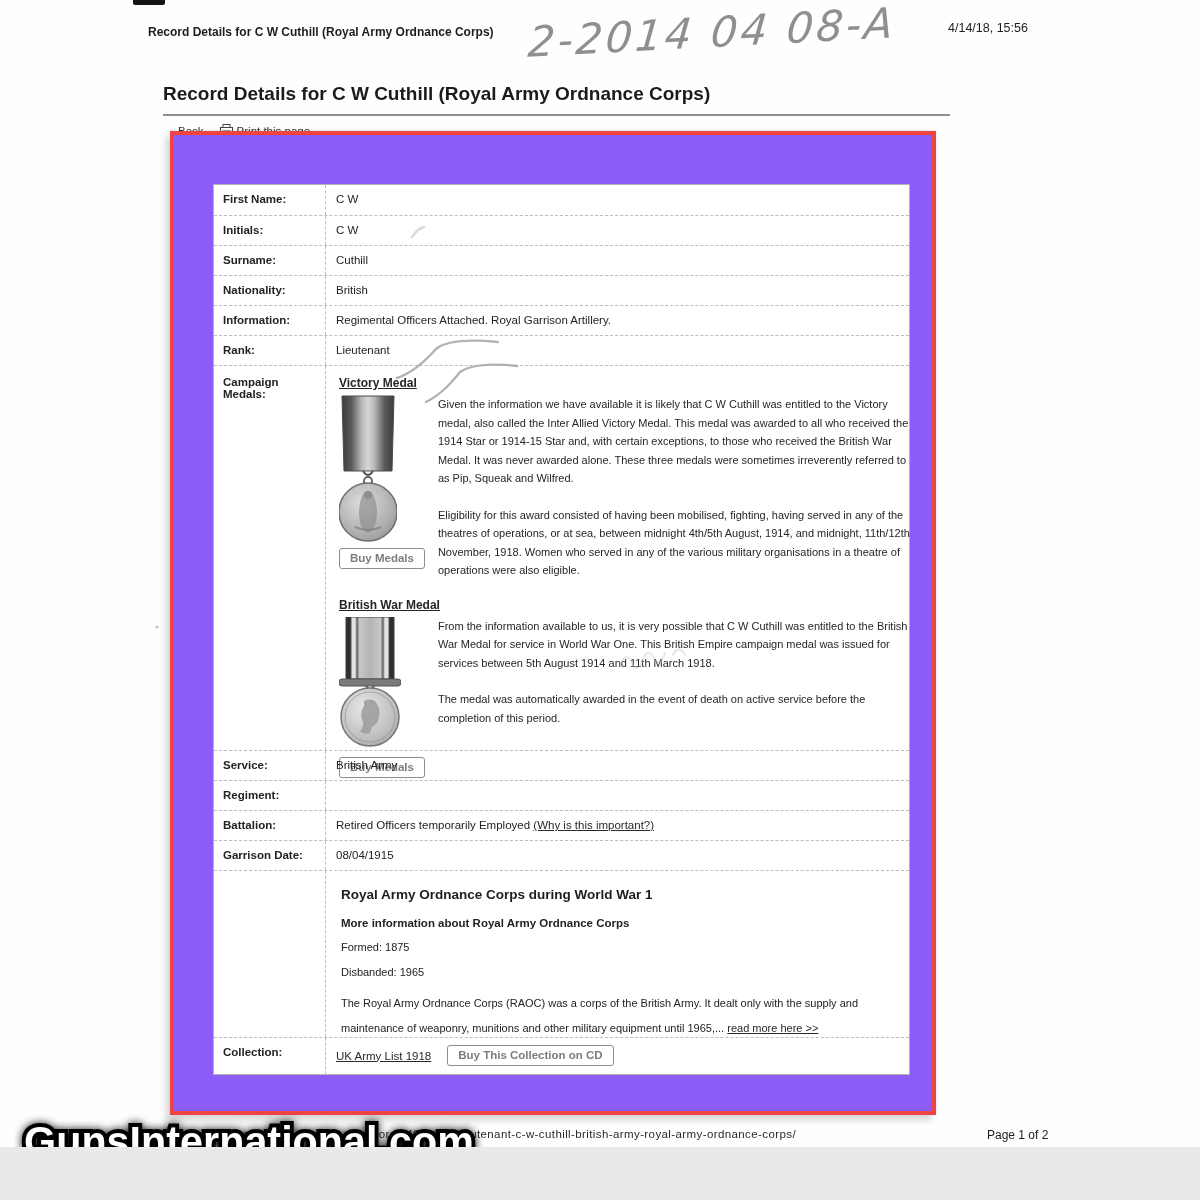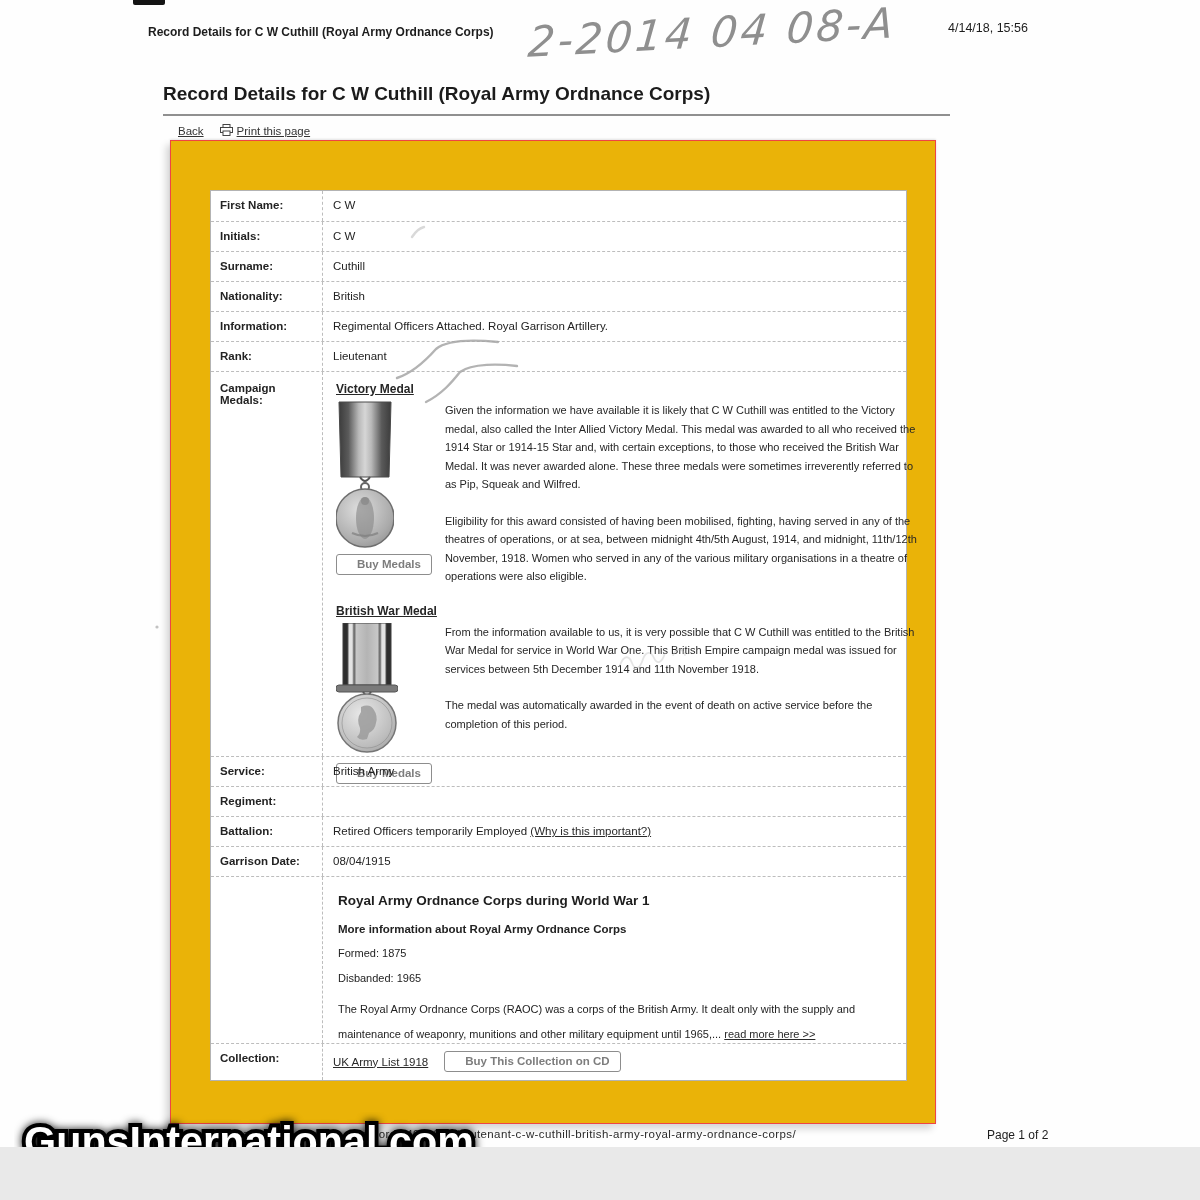--- a/index.html
+++ b/index.html
@@ -24,22 +24,22 @@
     position:absolute; left:163px; top:83px; width:787px;
     font-size:19px; font-weight:bold; color:#1b1b1b;
     padding-bottom:9px; border-bottom:2px solid #909090;
   }
   .links-row { position:absolute; left:178px; top:124px; display:flex; align-items:center; font-size:11.5px; }
   .links-row a { color:#333; text-decoration:underline; font-weight:500; }
   .back-link { margin-right:16px; }
   .printer-ic { margin-right:4px; display:inline-block; }
 
   .card {
-    position:absolute; left:170px; top:140px; width:766px; height:984px;
-    background:#eab308; border:1px solid #ef4444;
+    position:absolute; left:170px; top:131px; width:766px; height:984px;
+    background:#8b5cf6; border:4px solid #ef4444;
     box-shadow:-4px 5px 7px rgba(0,0,0,.16), 0 -1px 2px rgba(0,0,0,.10);
   }
   .rec-table { position:absolute; left:39px; top:49px; width:697px; border:1px solid #b3b3b3; background:#fff; }
   .row { display:flex; border-top:1px dashed #bdbdbd; }
   .row:first-child { border-top:none; }
   .lbl {
     width:112px; flex-shrink:0; padding:8px 6px 6px 9px; font-size:11.5px; font-weight:bold;
     border-right:1px dashed #bdbdbd; color:#232323;
   }
   .val { flex:1; padding:8px 10px 6px 10px; font-size:11.5px; color:#232323; }
@@ -54,21 +54,21 @@
 
   a.plain-link { color:#2a2a2a; text-decoration:underline; }
   .medal-heading { display:inline-block; font-size:12px; font-weight:bold; color:#262626; text-decoration:underline; margin-bottom:5px;text-align:right; }
   .medal-flex { display:flex; align-items:flex-start; }
   .medal-figcol { display:flex; flex-direction:column; align-items:flex-start; flex-shrink:0; }
   .medal-textcol { margin-left:13px; width:500px; font-size:11px; line-height:18.5px; color:#262626; }
   .medal-textcol p { margin:0 0 18px 0; }
   .medal-block + .medal-block { }
   .btn {
     display:inline-block; background:#fff; border:1px solid #8d8d8d; border-radius:3px;
-    color:#7d7d7d; font-weight:bold; font-size:11.5px; padding:3px 10px 4px 20px;
+    color:#7d7d7d; font-weight:bold; font-size:11.5px; padding:3px 10px 4px 10px;
     font-family:"Liberation Sans", sans-serif; cursor:pointer;
   }
   .buy-medals-1 { margin-top:3px; }
   .buy-medals-2 { margin-top:8px; }
 
   .corps-h { font-size:13.5px; font-weight:bold; color:#1e1e1e; margin-bottom:15px; }
   .corps-sub { font-size:11.5px; font-weight:bold; margin-bottom:12px; }
   .corps-line { font-size:11px; margin-bottom:13px; }
   .corps-body { font-size:11px; line-height:25px; width:550px; }
 
@@ -206,21 +206,21 @@
                     <rect x="0" y="62" width="62" height="7" rx="3" fill="#7a7a7a" stroke="#555" stroke-width="1"></rect>
                     <path d="M27,69 q4,6 8,0" fill="none" stroke="#555" stroke-width="2"></path>
                     <circle cx="31" cy="100" r="29" fill="url(#bmed)" stroke="#757575" stroke-width="1.5"></circle>
                     <path d="M25,84 q9,-4 13,3 q4,6 2,13 q-1,7 -7,10 l-2,6 q-7,2 -10,-2 q4,-4 3,-9 q-4,-9 1,-16 z" fill="#9b9b9b" opacity="0.85"></path>
                     <circle cx="31" cy="100" r="25" fill="none" stroke="#8c8c8c" stroke-width="1" opacity="0.6"></circle>
                   </svg>
                 </span>
                 <button class="btn buy-medals-2">Buy Medals</button>
               </div>
               <div class="medal-textcol">
-                <p>From the information available to us, it is very possible that C W Cuthill was entitled to the British War Medal for service in World War One. This British Empire campaign medal was issued for services between 5th December 1914 and 11th November 1918.</p>
+                <p>From the information available to us, it is very possible that C W Cuthill was entitled to the British War Medal for service in World War One. This British Empire campaign medal was issued for services between 5th August 1914 and 11th March 1918.</p>
                 <p>The medal was automatically awarded in the event of death on active service before the completion of this period.</p>
               </div>
             </div>
           </div>
         </div>
       </div>
 
       <div class="row simple">
           <div class="lbl">Service:</div>
           <div class="val">British Army</div>

